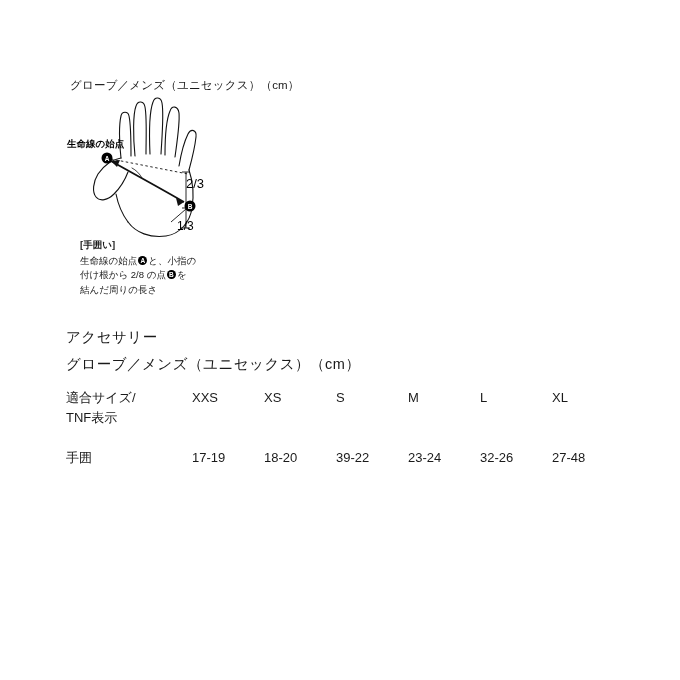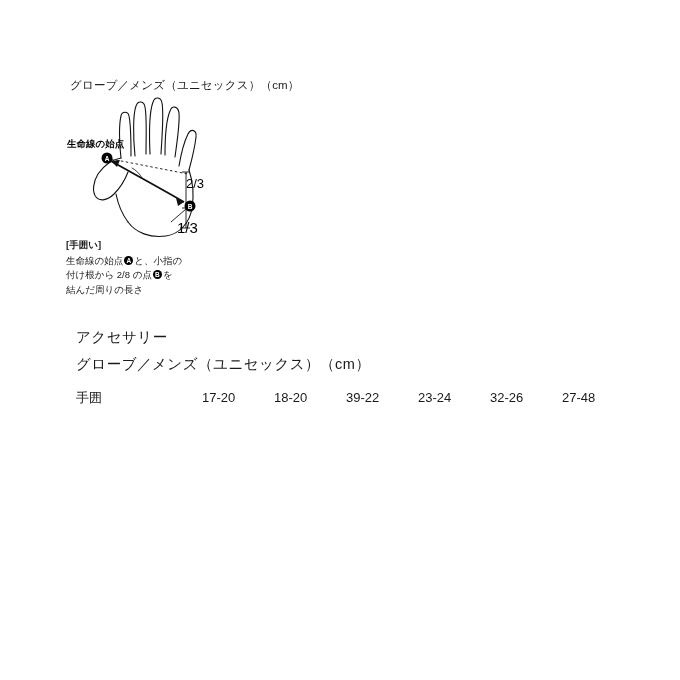--- a/index.html
+++ b/index.html
@@ -56,27 +56,27 @@
     position: absolute;
     left: 186px;
     top: 176px;
     font-size: 13px;
     color: #000;
   }
   .frac-13 {
     position: absolute;
     left: 177px;
     top: 219px;
-    font-size: 15px;
+    font-size: 12px;
     color: #000;
   }
 
   .note-block {
     position: absolute;
-    left: 66px;
+    left: 80px;
     top: 238px;
     width: 200px;
     font-size: 9.5px;
     line-height: 1.55;
     color: #1a1a1a;
   }
   .note-block .note-title {
     font-weight: bold;
     display: block;
     margin-bottom: 1px;
@@ -92,21 +92,21 @@
     font-size: 6.5px;
     text-align: center;
     vertical-align: 1px;
     margin: 0 1px;
     font-weight: bold;
   }
 
   
   .table-wrap {
     position: absolute;
-    left: 76px;
+    left: 66px;
     top: 328px;
     width: 560px;
   }
   .sec-title {
     font-size: 14.5px;
     letter-spacing: 0.5px;
     color: #1a1a1a;
     margin-bottom: 8px;
   }
   .sec-subtitle {
@@ -209,23 +209,35 @@
     <span>付け根から 2/8 の点</span><span class="inline-badge">B</span><span>を</span><br>
     <span>結んだ周りの長さ</span>
   </div>
 
   <div class="table-wrap">
     <div class="sec-title">アクセサリー</div>
     <div class="sec-subtitle">グローブ／メンズ（ユニセックス）（cm）</div>
 
     <table class="size-table">
       <tbody>
+        <tr class="head-row">
+          <td class="rowhead">
+            <div class="rowhead-two-line">適合サイズ/</div>
+            <div class="rowhead-two-line">TNF表示</div>
+          </td>
+          <td class="cell">XXS</td>
+          <td class="cell">XS</td>
+          <td class="cell">S</td>
+          <td class="cell">M</td>
+          <td class="cell">L</td>
+          <td class="cell">XL</td>
+        </tr>
         <tr class="data-row">
           <td class="rowhead">手囲</td>
-          <td class="cell">17-20</td>
+          <td class="cell">17-19</td>
           <td class="cell">18-20</td>
           <td class="cell">39-22</td>
           <td class="cell">23-24</td>
           <td class="cell">32-26</td>
           <td class="cell">27-48</td>
         </tr>
       </tbody>
     </table>
   </div>
 

